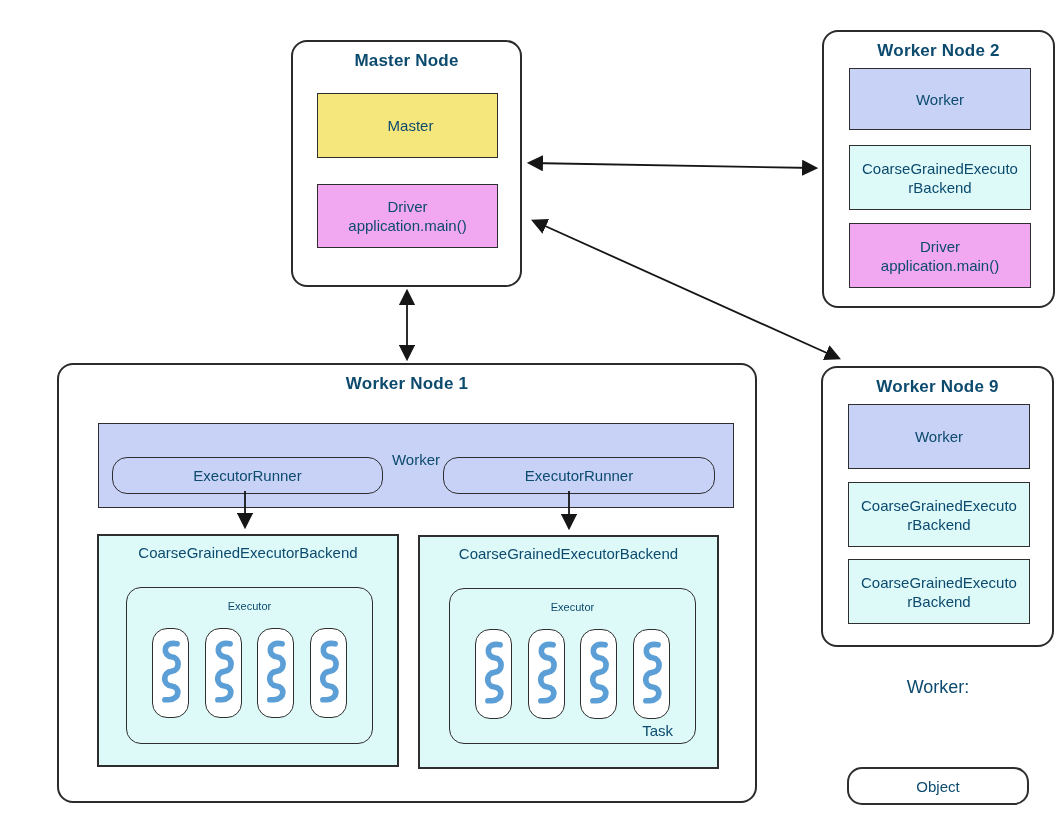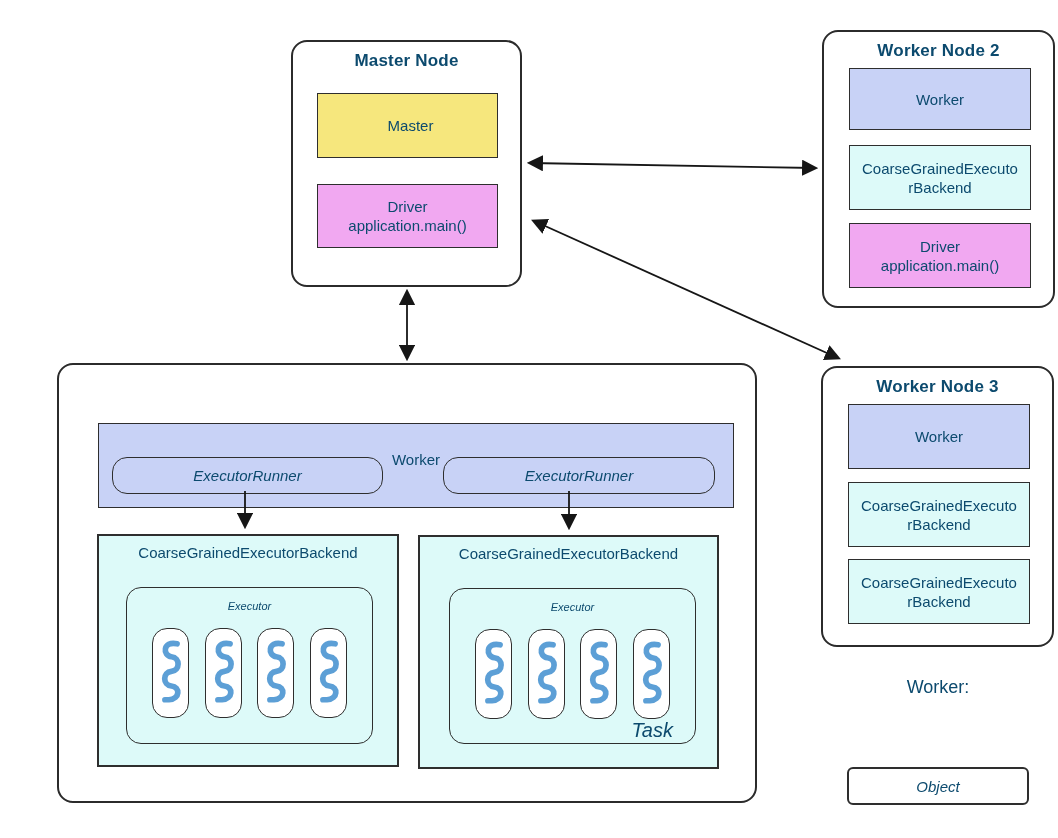--- a/index.html
+++ b/index.html
@@ -18,31 +18,31 @@
     font-weight:bold;font-size:17px;letter-spacing:.2px;
   }
   .pbox{ 
     position:absolute;border:1.6px solid #2e2e2e;box-sizing:border-box;
     display:flex;align-items:center;justify-content:center;text-align:center;
     font-size:15px;line-height:19px;white-space:pre-line;
   }
   .obox{ 
     position:absolute;border:1.6px solid #2e2e2e;border-radius:15px;box-sizing:border-box;
     display:flex;align-items:center;justify-content:center;text-align:center;
-    font-size:15px;line-height:19px;font-style:italic;
+    font-size:15px;line-height:19px;
   }
   .wrap-narrow{width:158px;margin:0 auto;word-break:break-all;}
   .cgeb-label{
     position:absolute;left:0;right:0;top:7px;text-align:center;font-size:15px;
   }
   .exec-label{
     position:absolute;left:0;right:0;top:9px;text-align:center;font-size:11px;
   }
   .task-label{
-    position:absolute;right:22px;bottom:3px;font-size:20px;
+    position:absolute;right:22px;bottom:3px;font-size:15px;
   }
   .legend-title{
     position:absolute;left:0;right:0;text-align:center;font-size:18px;
   }
   .taskpill{
     position:absolute;width:37px;height:90px;background:#ffffff;
     border:1.8px solid #2e2e2e;border-radius:15px;box-sizing:border-box;
     display:flex;align-items:center;justify-content:center;
   }
   .squiggle{width:30px;height:78px;}
@@ -67,31 +67,32 @@
     <div class="node-title">Worker Node 2</div>
     <div class="pbox" style="left: 25px; top: 36px; width: 182px; height: 62px; background-color: rgb(200, 210, 246);">Worker</div>
     <div class="pbox" style="left: 25px; top: 113px; width: 182px; height: 65px; background-color: rgb(221, 250, 249);">
       <span class="wrap-narrow">CoarseGrainedExecutorBackend</span>
     </div>
     <div class="pbox" style="left: 25px; top: 191px; width: 182px; height: 65px; background-color: rgb(241, 168, 241);">Driver
 application.main()</div>
   </div>
 
   <div class="node" style="left:789px;top:366px;width:233px;height:281px;">
-    <div class="node-title">Worker Node 3</div>
+    <div class="node-title">Worker Node 9</div>
     <div class="pbox" style="left: 25px; top: 36px; width: 182px; height: 65px; background-color: rgb(200, 210, 246);">Worker</div>
     <div class="pbox" style="left: 25px; top: 114px; width: 182px; height: 65px; background-color: rgb(221, 250, 249);">
       <span class="wrap-narrow">CoarseGrainedExecutorBackend</span>
     </div>
     <div class="pbox" style="left: 25px; top: 191px; width: 182px; height: 65px; background-color: rgb(221, 250, 249);">
       <span class="wrap-narrow">CoarseGrainedExecutorBackend</span>
     </div>
   </div>
 
   <div class="node" style="left:25px;top:363px;width:700px;height:440px;">
+    <div class="node-title">Worker Node 1</div>
 
     <div class="pbox" style="left: 39px; top: 58px; width: 636px; height: 85px; display: block; background-color: rgb(200, 210, 246);">
       <div style="text-align:center;padding-top:7px;font-size:15px;">Worker</div>
       <div class="obox" style="left:13px;top:33px;width:271px;height:37px;background:transparent;">ExecutorRunner</div>
       <div class="obox" style="left:344px;top:33px;width:272px;height:37px;background:transparent;">ExecutorRunner</div>
     </div>
 
     <div class="pbox" style="left: 38px; top: 169px; width: 302px; height: 233px; display: block; border-width: 2px; background-color: rgb(221, 250, 249);">
       <div class="cgeb-label">CoarseGrainedExecutorBackend</div>
       <div class="obox" style="left:27px;top:51px;width:247px;height:157px;display:block;background:transparent;">
@@ -142,21 +143,21 @@
           <svg class="squiggle" viewBox="0 0 37 90">
               <path d="M26 9 C 8 5, 8 24, 19 25 C 30 26, 30 42, 19 43 C 8 44, 8 60, 19 61 C 30 62, 30 77, 16 78 L 11 78"></path>
             </svg>
         </div>
         <div class="task-label">Task</div>
       </div>
     </div>
   </div>
 
   <div class="legend-title" style="top:677px;left:815px;right:61px;">Worker:</div>
-  <div class="obox" style="left:815px;top:767px;width:182px;height:38px;background:#fff;border-width:2px;border-radius:6px;">Object</div>
+  <div class="obox" style="left:815px;top:767px;width:182px;height:38px;background:#fff;border-width:2px;">Object</div>
 
   <svg id="arrow-layer" width="1058" height="838" viewBox="0 0 1058 838">
     <defs>
       <marker id="ah" viewBox="0 0 10 10" refX="8" refY="5" markerWidth="9" markerHeight="9" orient="auto-start-reverse">
         <path d="M0 0 L10 5 L0 10 z" fill="#161616"></path>
       </marker>
     </defs>
     <line x1="498" y1="163" x2="783" y2="168" marker-start="url(#ah)" marker-end="url(#ah)"></line>
     <line x1="502" y1="221" x2="806" y2="358" marker-start="url(#ah)" marker-end="url(#ah)"></line>
     <line x1="375" y1="292" x2="375" y2="358" marker-start="url(#ah)" marker-end="url(#ah)"></line>

